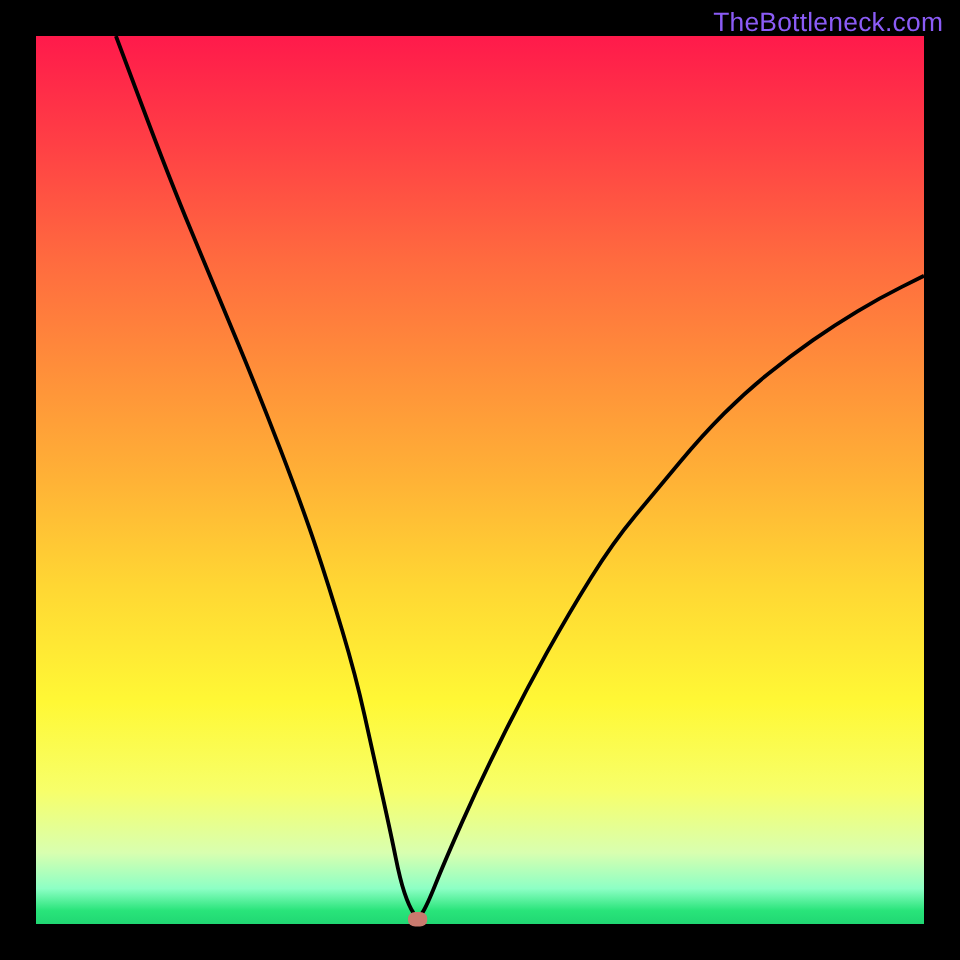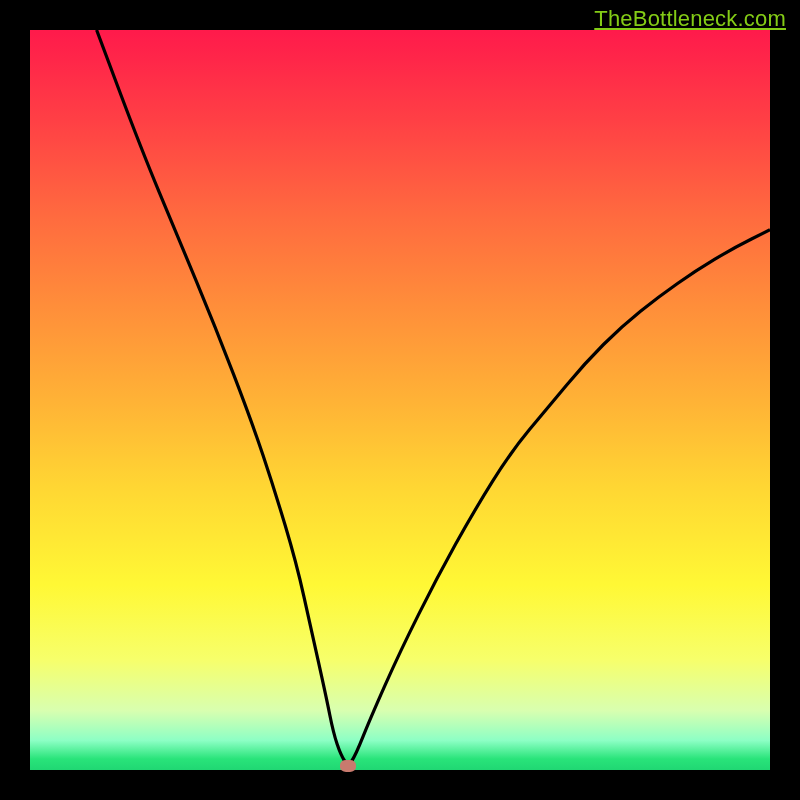--- a/index.html
+++ b/index.html
@@ -16,26 +16,25 @@
     left: 0;
     top: 0;
     width: 800px;
     height: 800px;
     background: #000;
   }
   .watermark {
     position: absolute;
     top: 6px;
     right: 14px;
-    color: #84cc16;
+    color: #8b5cf6;
     font-size: 22px;
     font-weight: 500;
     letter-spacing: 0.2px;
     user-select: none;
-    text-decoration: underline;
   }
   .plot {
     position: absolute;
     left: 30px;
     top: 30px;
     width: 740px;
     height: 740px;
     background: linear-gradient(to bottom,
       #ff1a4b 0%,
       #ff3f45 12%,

